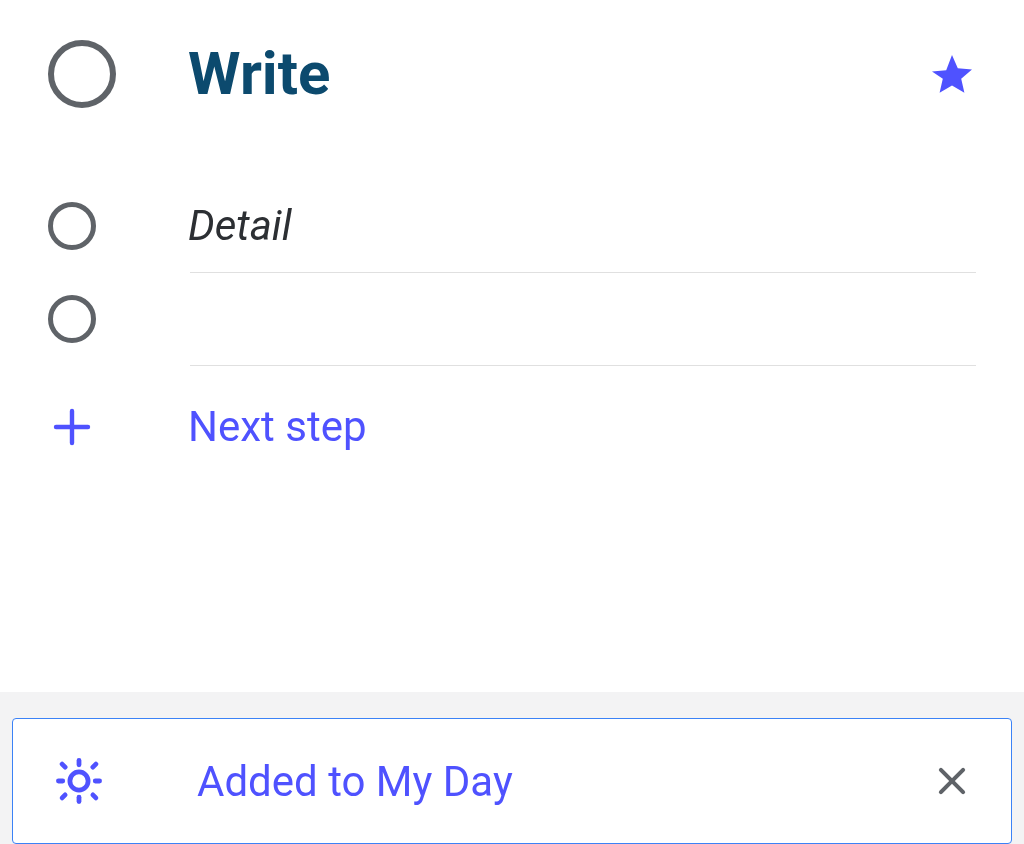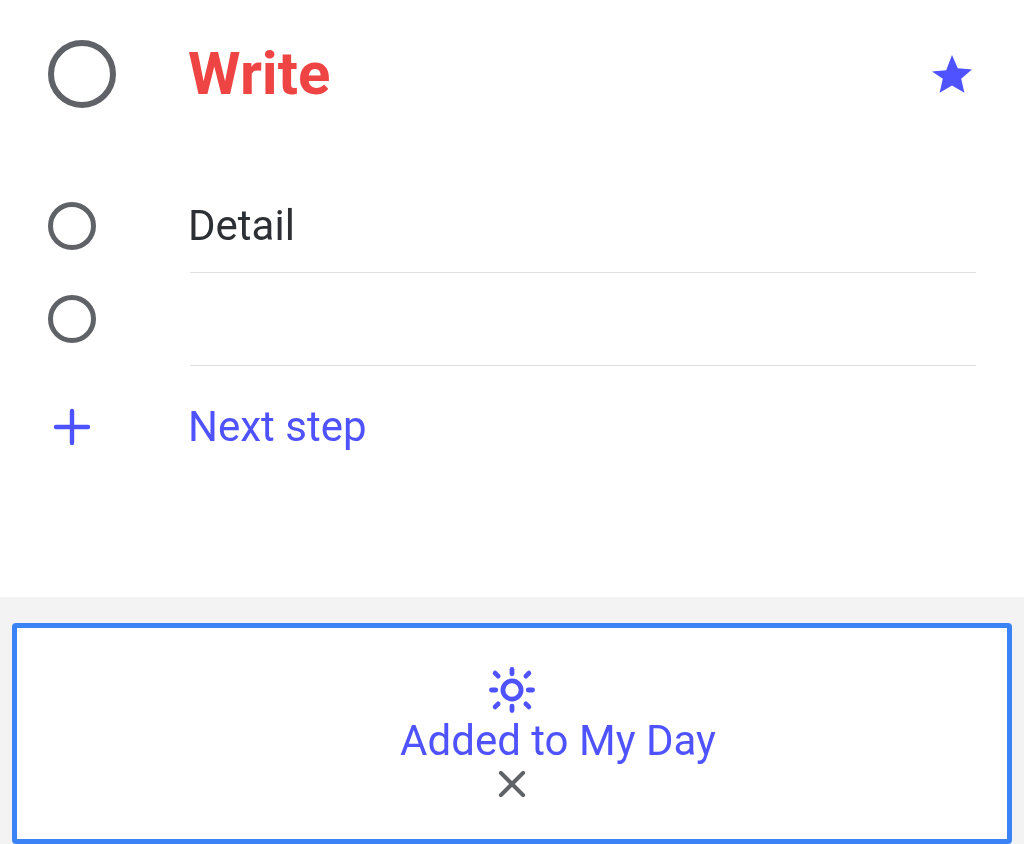--- a/index.html
+++ b/index.html
@@ -30,32 +30,33 @@
       height: 68px;
       border: 6px solid #5f6368;
       border-radius: 50%;
       flex-shrink: 0;
       cursor: pointer;
     }
     .main-title {
       margin-left: 72px;
       font-size: 60px;
       font-weight: 700;
-      color: #ef4444;
+      color: #0c4a6e;
       flex: 1;
     }
     .star-icon {
       width: 48px;
       height: 48px;
       flex-shrink: 0;
       cursor: pointer;
     }
     
     .steps-section {
       padding: 50px 48px 8px 48px;
+      font-style: italic;
     }
     .step-row {
       display: flex;
       align-items: center;
       padding: 22px 0;
     }
     .step-checkbox {
       width: 48px;
       height: 48px;
       border: 5px solid #5f6368;
@@ -101,25 +102,24 @@
       flex: 1;
     }
     
     .bottom-section {
       background: #f3f3f4;
       padding: 26px 12px 0 12px;
     }
     .my-day-card {
       background: #ffffff;
       border-radius: 4px;
-      border: 5px solid #3b82f6;
+      border: 1px solid #3b82f6;
       display: flex;
       align-items: center;
       padding: 36px 40px;
-      flex-direction: column;
     }
     .sun-icon {
       width: 52px;
       height: 52px;
       flex-shrink: 0;
     }
     .my-day-label {
       margin-left: 92px;
       font-size: 42px;
       font-weight: 400;

